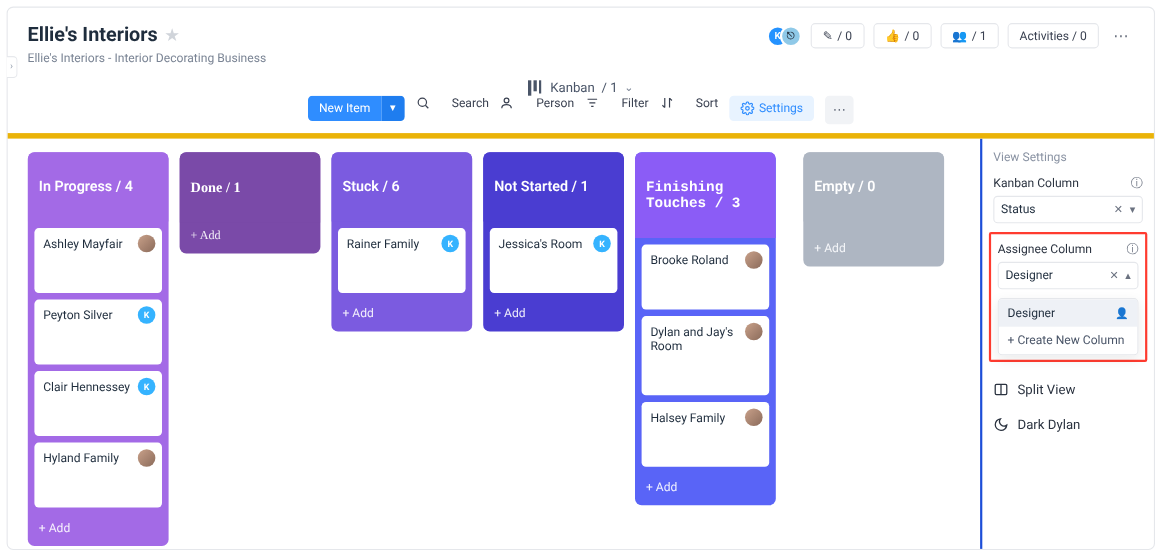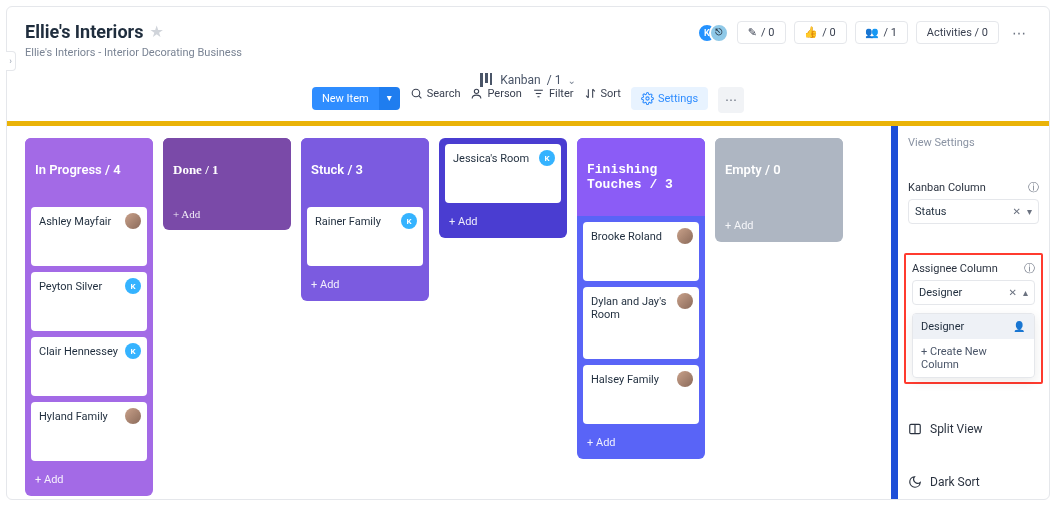--- a/index.html
+++ b/index.html
@@ -27,21 +27,21 @@
   .view-switch { display: flex; align-items: center; gap: 6px; color: #4a5568; font-size: 12px; }
   .kanban-icon { width: 14px; height: 14px; display: inline-flex; }
   .kanban-icon span { width: 3px; background: #4a5568; margin-right: 2px; }
   .kanban-icon span:nth-child(1){ height:14px; } .kanban-icon span:nth-child(2){ height:10px; } .kanban-icon span:nth-child(3){ height:12px; }
   .chev { font-size: 10px; color: #7a8494; }
 
   .toolbar-actions { display: flex; align-items: flex-start; gap: 10px; }
   .primary-btn { display: flex; align-items: stretch; border-radius: 4px; overflow: hidden; }
   .primary-btn .lbl { background: #2f8dff; color: #fff; padding: 5px 10px; font-size: 11px; }
   .primary-btn .dd { background: #1f7def; color: #fff; padding: 5px 8px; font-size: 10px; }
-  .ta { display: inline-flex; align-items: center; gap: 4px; font-size: 11px; color: #3a4151; cursor: pointer; }
+  .ta { display: inline-flex; align-items: center; gap: 20px; font-size: 11px; color: #3a4151; cursor: pointer; }
   .ta svg { width: 13px; height: 13px; stroke: #3a4151; }
   .settings-pill { background: #e8f3ff; color: #2f8dff; padding: 5px 10px; border-radius: 4px; display: inline-flex; align-items: center; gap: 4px; font-size: 11px; }
   .settings-pill svg { stroke: #2f8dff; width: 13px; height: 13px; }
   .kebab-box { background: #f1f3f6; width: 26px; height: 26px; display: flex; align-items: center; justify-content: center; border-radius: 4px; color: #6b7280; }
 
   
   .board-wrap { flex: 1; display: flex; min-height: 0; }
   .board { flex: 1; padding: 12px 0 12px 18px; display: flex; gap: 10px; overflow-x: auto; align-items: flex-start; }
   .col { width: 128px; flex: 0 0 128px; border-radius: 6px; overflow: hidden; display: flex; flex-direction: column; }
   .col-head { padding: 24px 10px; color: #fff; font-size: 13px; font-weight: 600; }
@@ -51,25 +51,25 @@
   .av.k { background: #35b3ff; }
   .av.f { background: linear-gradient(135deg,#c9a18a,#8a6a5a); }
   .add-link { color: rgba(255,255,255,0.9); font-size: 11px; padding: 6px 10px 10px; cursor: pointer; }
   .empty-add { color: #9aa3b2; }
 
   .c-inprog { background: #a36ae6; } .c-inprog .col-head { background: #a36ae6; }
   .c-done   { background: #7a4aa8; font-family: Liberation Serif, serif; } .c-done .col-head { background: #7a4aa8; }
   .c-stuck  { background: #7b5be0; } .c-stuck .col-head { background: #7b5be0; }
   .c-nstart { background: #4a3dd1; } .c-nstart .col-head { background: #4a3dd1; }
   .c-finish { background: #5964f7; } .c-finish .col-head { background: #8b5cf6; font-family: Liberation Mono, monospace; }
-  .c-empty  { background: #aeb6c2; } .c-empty .col-head { background: #aeb6c2; }
+  .c-empty  { background: #aeb6c2; margin-left: 15px; } .c-empty .col-head { background: #aeb6c2; }
   .c-empty .add-link { color: #f5f6f9; }
 
   
-  .sidebar { width: 158px; flex: 0 0 158px; border-left: 7px solid #1d4ed8; padding: 10px 10px; display: flex; flex-direction: column; gap: 24px; justify-content: space-between; }
+  .sidebar { width: 158px; flex: 0 0 158px; border-left: 2px solid #1d4ed8; padding: 10px 10px; display: flex; flex-direction: column; gap: 10px; }
   .vs-title { font-size: 11px; color: #8a93a3; }
   .vs-group { display: flex; flex-direction: column; gap: 4px; }
   .vs-label-row { display: flex; justify-content: space-between; align-items: center; font-size: 11px; color: #2b3340; }
   .info-ic { color: #6b7280; font-size: 11px; }
   .vs-select { border: 1px solid #e5e7eb; border-radius: 4px; padding: 5px 6px; display: flex; align-items: center; justify-content: space-between; font-size: 11px; }
   .vs-select .arr { display: flex; gap: 6px; color: #6b7280; font-size: 10px; }
 
   .assignee-box { border: 2px solid #ff3b2f; border-radius: 2px; padding: 6px 6px 4px 6px; margin: -2px -4px 0; }
   .dropdown-open { margin-top: 4px; border: 1px solid #e5e7eb; border-radius: 4px; overflow: hidden; box-shadow: 0 4px 12px rgba(0,0,0,.08); }
   .dd-item { padding: 6px 8px; font-size: 11px; display: flex; justify-content: space-between; align-items: center; }
@@ -198,30 +198,31 @@
               <div class="av f"></div>
             </div>
           </div>
           <div class="add-link">+ Add</div>
         </div>
         <div class="col c-done">
           <div class="col-head">Done / 1</div>
           <div class="add-link">+ Add</div>
         </div>
         <div class="col c-stuck">
-          <div class="col-head">Stuck / 3</div>
+          <div class="col-head">Stuck / 6</div>
           <div class="col-body">
             <div class="card">
               <div>Rainer Family</div>
               <div class="av k">K</div>
             </div>
           </div>
           <div class="add-link">+ Add</div>
         </div>
         <div class="col c-nstart">
+          <div class="col-head">Not Started / 1</div>
           <div class="col-body">
             <div class="card">
               <div>Jessica's Room</div>
               <div class="av k">K</div>
             </div>
           </div>
           <div class="add-link">+ Add</div>
         </div>
         <div class="col c-finish">
           <div class="col-head">Finishing Touches / 3</div>
@@ -294,17 +295,17 @@
         <svg viewBox="0 0 24 24" stroke-width="2">
             <rect x="3" y="4" width="18" height="16" rx="2"></rect>
             <line x1="12" y1="4" x2="12" y2="20"></line>
           </svg>
         <span>Split View</span>
       </div>
       <div class="side-mode">
         <svg viewBox="0 0 24 24" stroke-width="2">
             <path d="M21 12.8A9 9 0 1 1 11.2 3a7 7 0 0 0 9.8 9.8z"></path>
           </svg>
-        <span>Dark Sort</span>
+        <span>Dark Dylan</span>
       </div>
     </div>
   </div>
 </div>
 
 </body></html>

